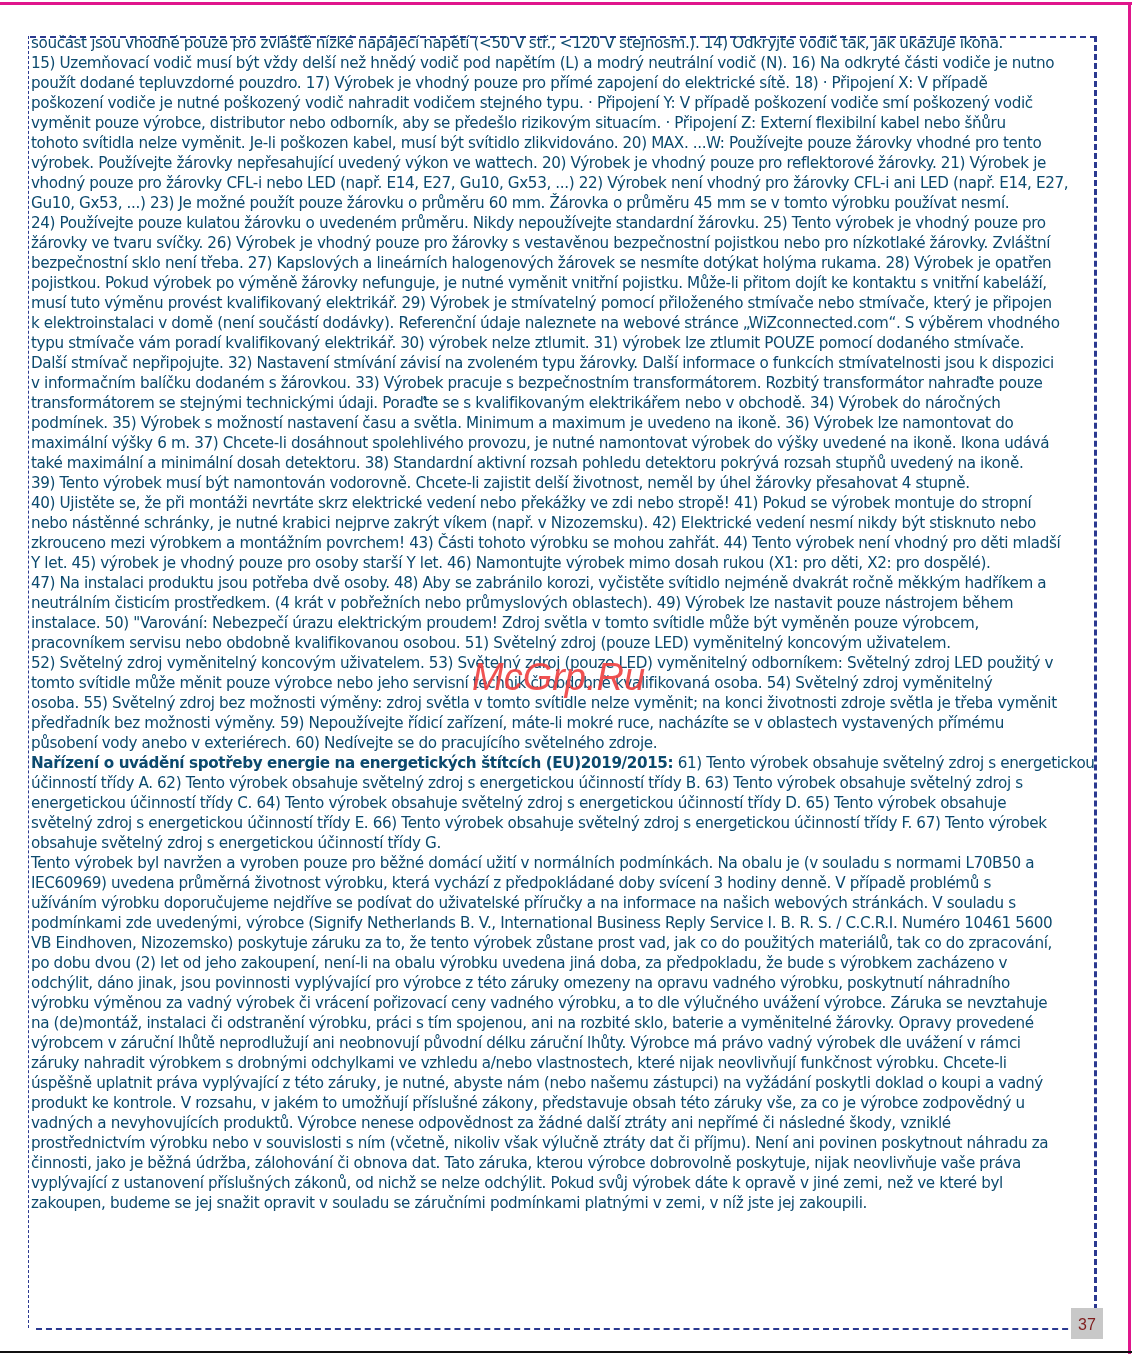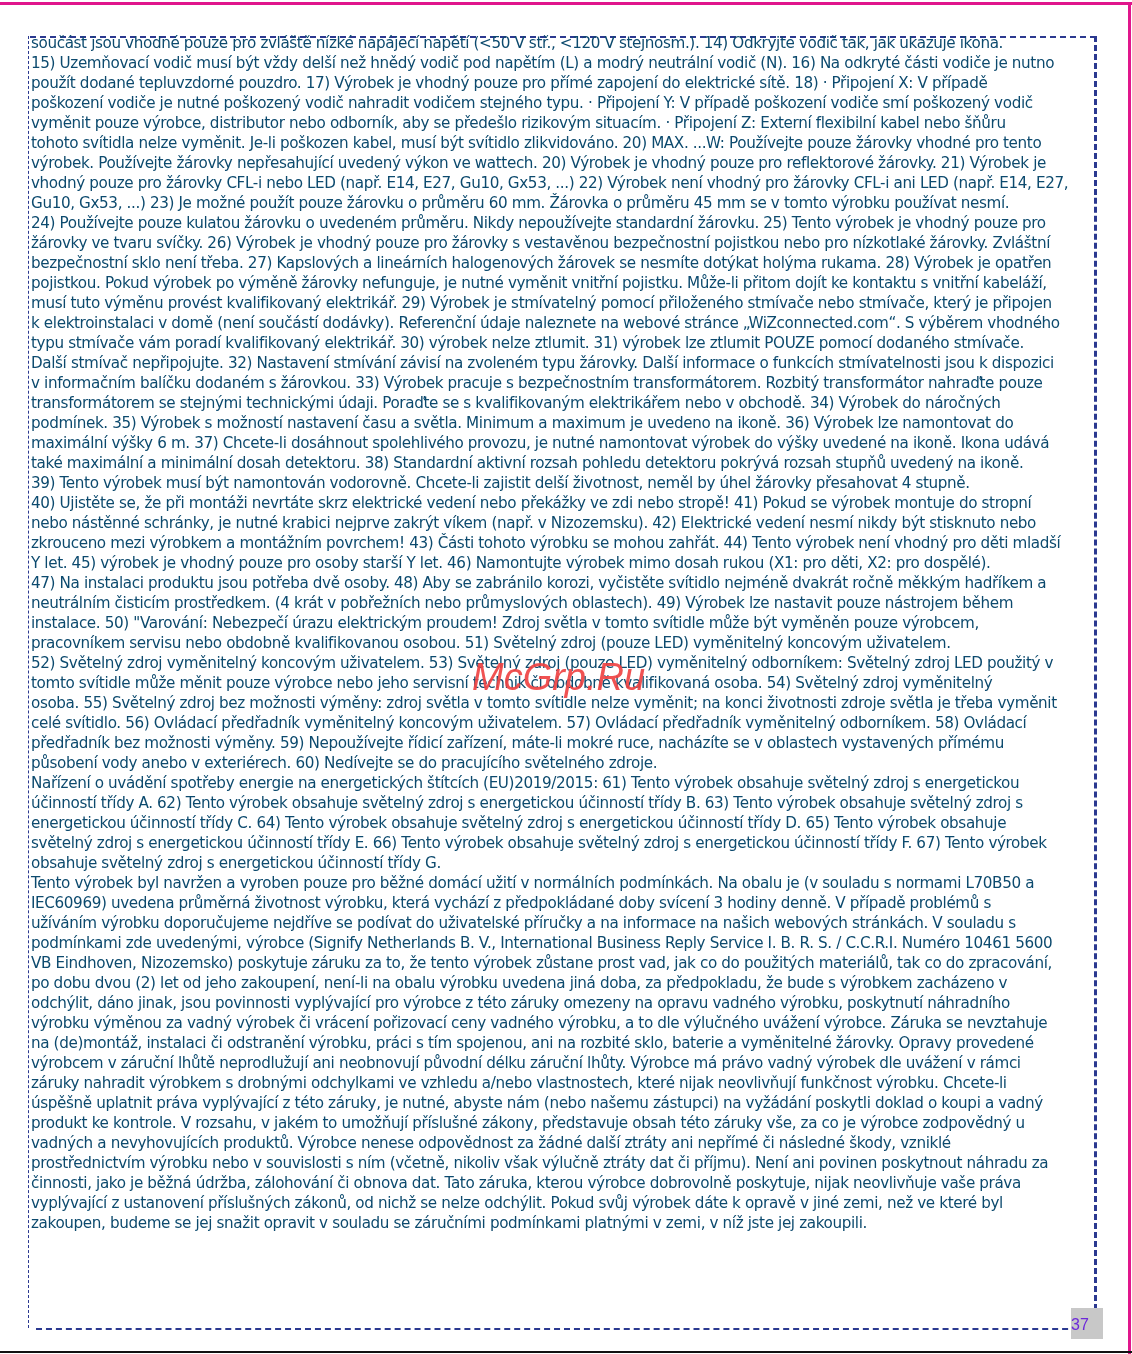--- a/index.html
+++ b/index.html
@@ -12,28 +12,28 @@
     .bottom-line { position: absolute; left: 0; top: 1351px; width: 1132px; height: 2px; background: #111; }
     .dash-top { position: absolute; left: 30px; top: 36px; width: 1066px; height: 0; border-top: 2px dashed #2b3990; }
     .dash-bottom { position: absolute; left: 36px; top: 1328px; width: 1062px; height: 0; border-top: 2px dashed #2b3990; }
     .dash-left { position: absolute; left: 28px; top: 36px; width: 0; height: 1292px; border-left: 1px dashed #2b3990; }
     .dash-right { position: absolute; left: 1094px; top: 36px; width: 0; height: 1292px; border-left: 3px dashed #2b3990; }
     .content {
       position: absolute; left: 31px; top: 33px; width: 1068px;
       font-size: 15.2px; line-height: 20px; color: #0c4a6e; letter-spacing: -0.38px;
     }
     .line { white-space: nowrap; height: 20px; }
-    .line b { font-weight: normal; }
+    .line b { font-weight: bold; }
     .watermark {
       position: absolute; left: 472px; top: 656px; font-size: 38px; font-style: italic;
       color: #ef4444; font-family: "Liberation Sans", sans-serif; letter-spacing: 0px; opacity: 0.92;
     }
     .page-number {
       position: absolute; left: 1071px; top: 1308px; width: 32px; height: 31px; background: #c8c8c8;
-      font-size: 16px; color: #6d28d9; text-align: left; line-height: 34px;
+      font-size: 16px; color: #7f1d1d; text-align: center; line-height: 34px;
       font-family: "Liberation Sans", sans-serif;
     }
   </style>
 </head>
 <body>
 
 <div class="pink-top"></div>
 <div class="pink-right"></div>
 <div class="bottom-line"></div>
 
@@ -70,21 +70,20 @@
     <div class="line"><span>nebo nástěnné schránky, je nutné krabici nejprve zakrýt víkem (např. v Nizozemsku). 42) Elektrické vedení nesmí nikdy být stisknuto nebo</span></div>
     <div class="line"><span>zkrouceno mezi výrobkem a montážním povrchem! 43) Části tohoto výrobku se mohou zahřát. 44) Tento výrobek není vhodný pro děti mladší</span></div>
     <div class="line"><span>Y let. 45) výrobek je vhodný pouze pro osoby starší Y let. 46) Namontujte výrobek mimo dosah rukou (X1: pro děti, X2: pro dospělé).</span></div>
     <div class="line"><span>47) Na instalaci produktu jsou potřeba dvě osoby. 48) Aby se zabránilo korozi, vyčistěte svítidlo nejméně dvakrát ročně měkkým hadříkem a</span></div>
     <div class="line"><span>neutrálním čisticím prostředkem. (4 krát v pobřežních nebo průmyslových oblastech). 49) Výrobek lze nastavit pouze nástrojem během</span></div>
     <div class="line"><span>instalace. 50) "Varování: Nebezpečí úrazu elektrickým proudem! Zdroj světla v tomto svítidle může být vyměněn pouze výrobcem,</span></div>
     <div class="line"><span>pracovníkem servisu nebo obdobně kvalifikovanou osobou. 51) Světelný zdroj (pouze LED) vyměnitelný koncovým uživatelem.</span></div>
     <div class="line"><span>52) Světelný zdroj vyměnitelný koncovým uživatelem. 53) Světelný zdroj (pouze LED) vyměnitelný odborníkem: Světelný zdroj LED použitý v</span></div>
     <div class="line"><span>tomto svítidle může měnit pouze výrobce nebo jeho servisní technik či obdobně kvalifikovaná osoba. 54) Světelný zdroj vyměnitelný</span></div>
     <div class="line"><span>osoba. 55) Světelný zdroj bez možnosti výměny: zdroj světla v tomto svítidle nelze vyměnit; na konci životnosti zdroje světla je třeba vyměnit</span></div>
-    <div class="line"><span>celé svítidlo. 56) Ovládací předřadník vyměnitelný koncovým uživatelem. 57) Ovládací předřadník vyměnitelný odborníkem. 58) Ovládací</span></div>
     <div class="line"><span>předřadník bez možnosti výměny. 59) Nepoužívejte řídicí zařízení, máte-li mokré ruce, nacházíte se v oblastech vystavených přímému</span></div>
     <div class="line"><span>působení vody anebo v exteriérech. 60) Nedívejte se do pracujícího světelného zdroje.</span></div>
     <div class="line"><b>Nařízení o uvádění spotřeby energie na energetických štítcích (EU)2019/2015:</b><span> 61) Tento výrobek obsahuje světelný zdroj s energetickou</span></div>
     <div class="line"><span>účinností třídy A. 62) Tento výrobek obsahuje světelný zdroj s energetickou účinností třídy B. 63) Tento výrobek obsahuje světelný zdroj s</span></div>
     <div class="line"><span>energetickou účinností třídy C. 64) Tento výrobek obsahuje světelný zdroj s energetickou účinností třídy D. 65) Tento výrobek obsahuje</span></div>
     <div class="line"><span>světelný zdroj s energetickou účinností třídy E. 66) Tento výrobek obsahuje světelný zdroj s energetickou účinností třídy F. 67) Tento výrobek</span></div>
     <div class="line"><span>obsahuje světelný zdroj s energetickou účinností třídy G.</span></div>
     <div class="line"><span>Tento výrobek byl navržen a vyroben pouze pro běžné domácí užití v normálních podmínkách. Na obalu je (v souladu s normami L70B50 a</span></div>
     <div class="line"><span>IEC60969) uvedena průměrná životnost výrobku, která vychází z předpokládané doby svícení 3 hodiny denně. V případě problémů s</span></div>
     <div class="line"><span>užíváním výrobku doporučujeme nejdříve se podívat do uživatelské příručky a na informace na našich webových stránkách. V souladu s</span></div>

